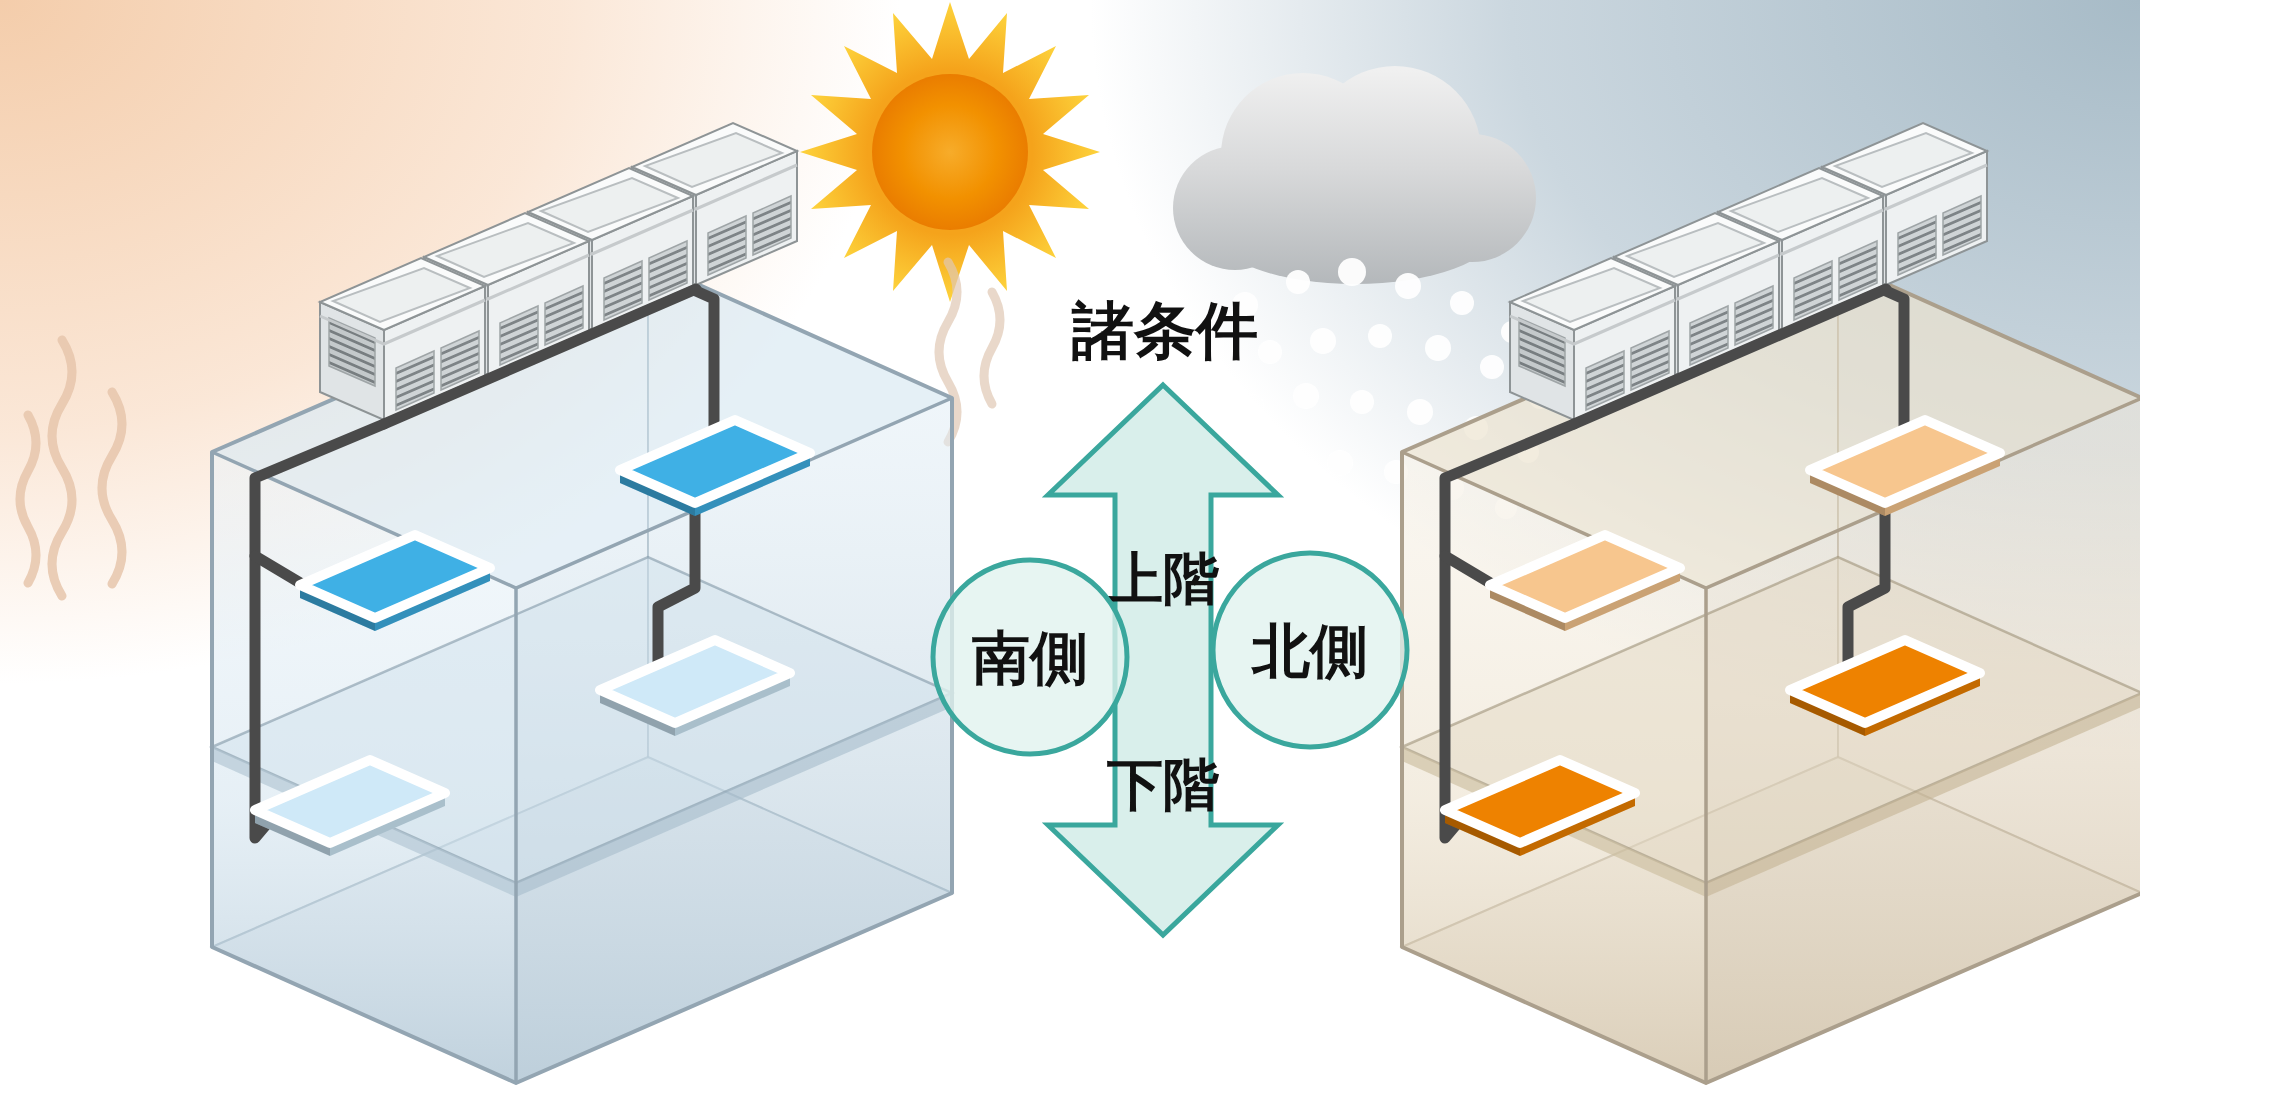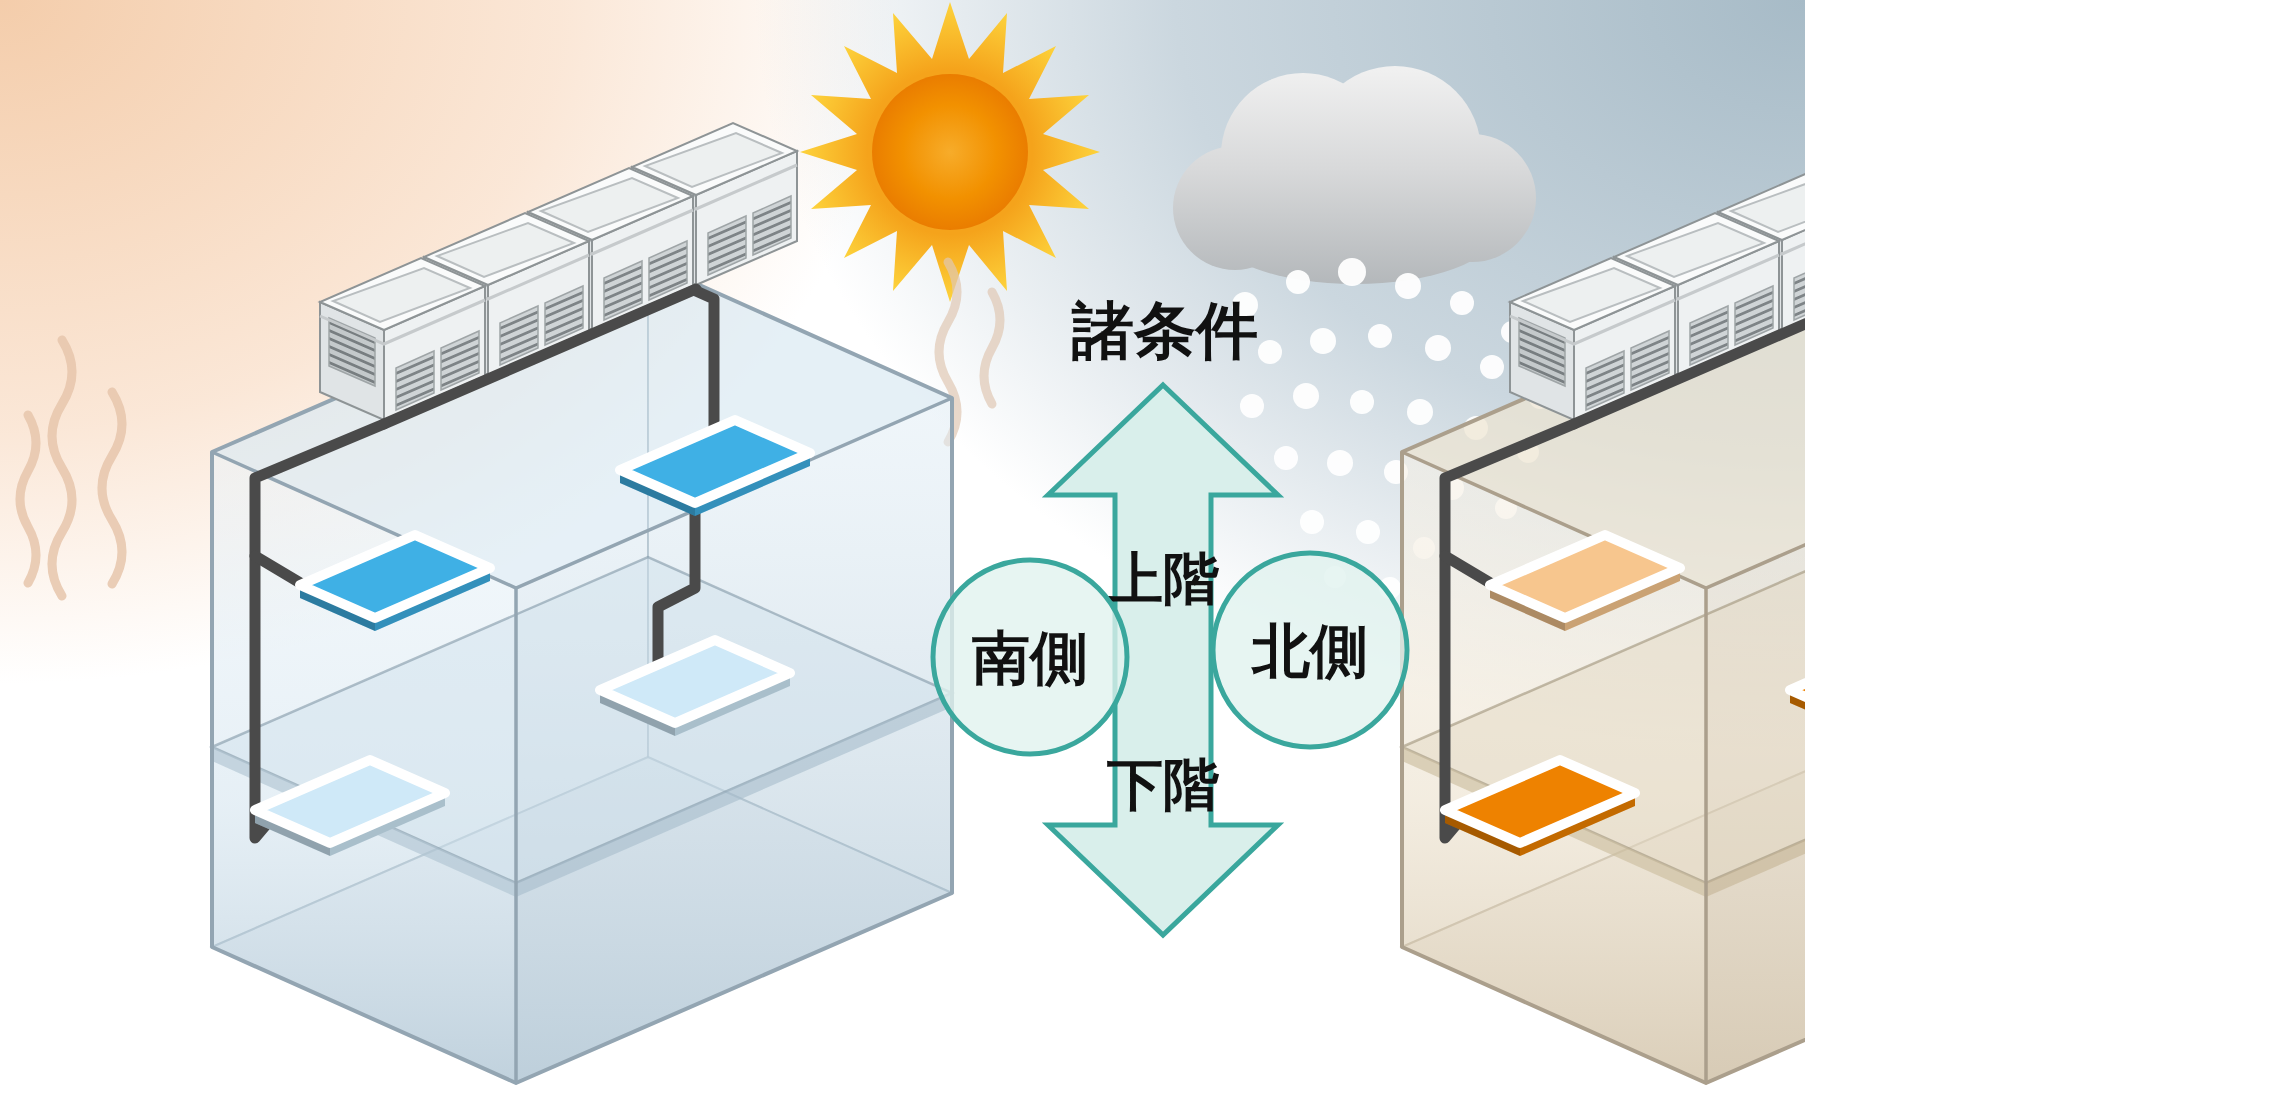--- a/index.html
+++ b/index.html
@@ -1,16 +1,16 @@
 <!DOCTYPE html>
 <html><head>
 <meta charset="utf-8">
 <style>
   html,body{margin:0;padding:0;background:#ffffff;}
-  .canvas{position:relative;width:1805px;height:1098px;overflow:hidden;background:#ffffff;
+  .canvas{position:relative;width:2140px;height:1098px;overflow:hidden;background:#ffffff;
           font-family:"Liberation Sans","DejaVu Sans",sans-serif;}
   .bg-warm{position:absolute;inset:0;
     background:radial-gradient(1250px 950px at 0% 0%, #f4cdab 0%, rgba(250,227,208,0.85) 45%, rgba(255,255,255,0) 72%);}
   .bg-cool{position:absolute;inset:0;
     background:radial-gradient(1400px 1000px at 100% 0%, #a7bbc7 0%, rgba(190,205,215,0.8) 45%, rgba(255,255,255,0) 75%);}
   svg.scene{position:absolute;left:0;top:0;}
   text{font-family:"Liberation Sans","DejaVu Sans",sans-serif;font-weight:bold;fill:#111111;text-anchor:middle;}
   .t-title{font-size:62px;}
   .t-floor{font-size:56px;}
   .t-side{font-size:58px;}

